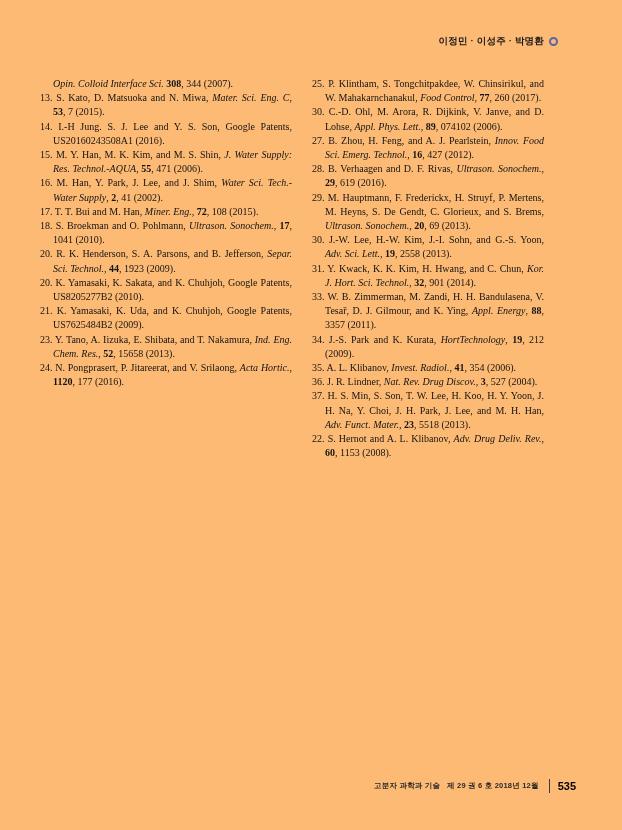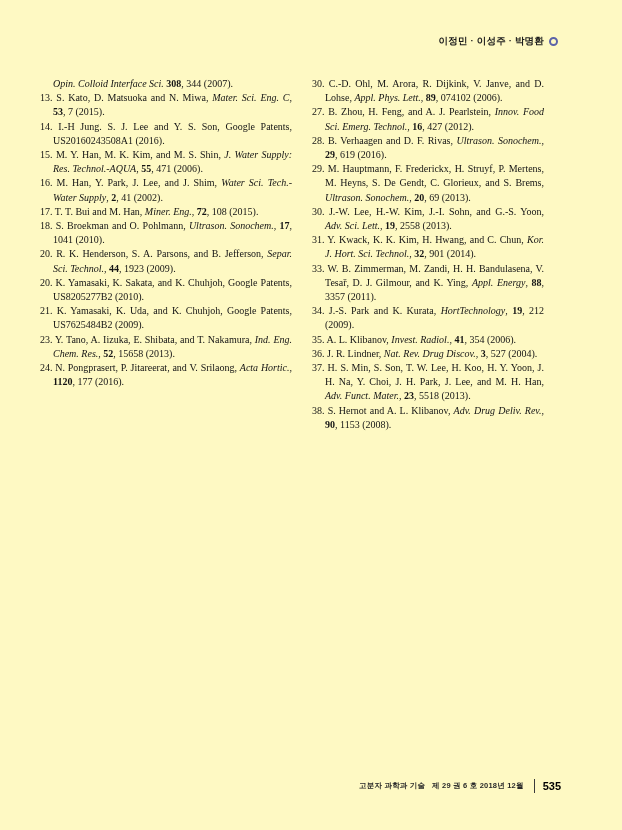--- a/index.html
+++ b/index.html
@@ -2,21 +2,21 @@
 <html><head>
 <meta charset="utf-8">
 <title>References Page</title>
 <style>
   html, body { margin: 0; padding: 0; background: #e8e8e8; }
   .page {
     position: relative;
     width: 622px;
     height: 830px;
     margin: 0 auto;
-    background: #fef9c3;
+    background: #fdba74;
     overflow: hidden;
     font-family: "Liberation Serif", serif;
     color: #141414;
   }
 
   
   .header {
     position: absolute;
     top: 35px;
     right: 64px;
@@ -58,21 +58,21 @@
     text-indent: -13px;
   }
   .ref.cont { text-indent: 0; }
   .ref .i { font-style: italic; }
   .ref .b { font-weight: bold; }
 
   
   .footer {
     position: absolute;
     top: 777px;
-    right: 61px;
+    right: 46px;
     height: 17px;
     display: flex;
     align-items: center;
     font-family: "Liberation Sans", sans-serif;
   }
   .footer-journal {
     font-size: 7.5px;
     font-weight: bold;
     color: #2a2a2a;
     white-space: pre;
@@ -109,32 +109,33 @@
         <div class="ref"><span class="num">16. </span><span class="n">M. Han, Y. Park, J. Lee, and J. Shim, </span><span class="i">Water Sci. Tech.- Water Supply</span><span class="n">, </span><span class="b">2</span><span class="n">, 41 (2002).</span></div>
         <div class="ref"><span class="num">17. </span><span class="n">T. T. Bui and M. Han, </span><span class="i">Miner. Eng.</span><span class="n">, </span><span class="b">72</span><span class="n">, 108 (2015).</span></div>
         <div class="ref"><span class="num">18. </span><span class="n">S. Broekman and O. Pohlmann, </span><span class="i">Ultrason. Sonochem.</span><span class="n">, </span><span class="b">17</span><span class="n">, 1041 (2010).</span></div>
         <div class="ref"><span class="num">20. </span><span class="n">R. K. Henderson, S. A. Parsons, and B. Jefferson, </span><span class="i">Separ. Sci. Technol.</span><span class="n">, </span><span class="b">44</span><span class="n">, 1923 (2009).</span></div>
         <div class="ref"><span class="num">20. </span><span class="n">K. Yamasaki, K. Sakata, and K. Chuhjoh, Google Patents, US8205277B2 (2010).</span></div>
         <div class="ref"><span class="num">21. </span><span class="n">K. Yamasaki, K. Uda, and K. Chuhjoh, Google Patents, US7625484B2 (2009).</span></div>
         <div class="ref"><span class="num">23. </span><span class="n">Y. Tano, A. Iizuka, E. Shibata, and T. Nakamura, </span><span class="i">Ind. Eng. Chem. Res.</span><span class="n">, </span><span class="b">52</span><span class="n">, 15658 (2013).</span></div>
         <div class="ref"><span class="num">24. </span><span class="n">N. Pongprasert, P. Jitareerat, and V. Srilaong, </span><span class="i">Acta Hortic.</span><span class="n">, </span><span class="b">1120</span><span class="n">, 177 (2016).</span></div>
       </div>
     <div class="ref-col ref-col-right">
+        <div class="ref"><span class="num">25. </span><span class="n">P. Klintham, S. Tongchitpakdee, W. Chinsirikul, and W. Mahakarnchanakul, </span><span class="i">Food Control</span><span class="n">, </span><span class="b">77</span><span class="n">, 260 (2017).</span></div>
         <div class="ref"><span class="num">30. </span><span class="n">C.-D. Ohl, M. Arora, R. Dijkink, V. Janve, and D. Lohse, </span><span class="i">Appl. Phys. Lett.</span><span class="n">, </span><span class="b">89</span><span class="n">, 074102 (2006).</span></div>
         <div class="ref"><span class="num">27. </span><span class="n">B. Zhou, H. Feng, and A. J. Pearlstein, </span><span class="i">Innov. Food Sci. Emerg. Technol.</span><span class="n">, </span><span class="b">16</span><span class="n">, 427 (2012).</span></div>
         <div class="ref"><span class="num">28. </span><span class="n">B. Verhaagen and D. F. Rivas, </span><span class="i">Ultrason. Sonochem.</span><span class="n">, </span><span class="b">29</span><span class="n">, 619 (2016).</span></div>
         <div class="ref"><span class="num">29. </span><span class="n">M. Hauptmann, F. Frederickx, H. Struyf, P. Mertens, M. Heyns, S. De Gendt, C. Glorieux, and S. Brems, </span><span class="i">Ultrason. Sonochem.</span><span class="n">, </span><span class="b">20</span><span class="n">, 69 (2013).</span></div>
         <div class="ref"><span class="num">30. </span><span class="n">J.-W. Lee, H.-W. Kim, J.-I. Sohn, and G.-S. Yoon, </span><span class="i">Adv. Sci. Lett.</span><span class="n">, </span><span class="b">19</span><span class="n">, 2558 (2013).</span></div>
         <div class="ref"><span class="num">31. </span><span class="n">Y. Kwack, K. K. Kim, H. Hwang, and C. Chun, </span><span class="i">Kor. J. Hort. Sci. Technol.</span><span class="n">, </span><span class="b">32</span><span class="n">, 901 (2014).</span></div>
         <div class="ref"><span class="num">33. </span><span class="n">W. B. Zimmerman, M. Zandi, H. H. Bandulasena, V. Tesař, D. J. Gilmour, and K. Ying, </span><span class="i">Appl. Energy</span><span class="n">, </span><span class="b">88</span><span class="n">, 3357 (2011).</span></div>
         <div class="ref"><span class="num">34. </span><span class="n">J.-S. Park and K. Kurata, </span><span class="i">HortTechnology</span><span class="n">, </span><span class="b">19</span><span class="n">, 212 (2009).</span></div>
         <div class="ref"><span class="num">35. </span><span class="n">A. L. Klibanov, </span><span class="i">Invest. Radiol.</span><span class="n">, </span><span class="b">41</span><span class="n">, 354 (2006).</span></div>
         <div class="ref"><span class="num">36. </span><span class="n">J. R. Lindner, </span><span class="i">Nat. Rev. Drug Discov.</span><span class="n">, </span><span class="b">3</span><span class="n">, 527 (2004).</span></div>
         <div class="ref"><span class="num">37. </span><span class="n">H. S. Min, S. Son, T. W. Lee, H. Koo, H. Y. Yoon, J. H. Na, Y. Choi, J. H. Park, J. Lee, and M. H. Han, </span><span class="i">Adv. Funct. Mater.</span><span class="n">, </span><span class="b">23</span><span class="n">, 5518 (2013).</span></div>
-        <div class="ref"><span class="num">38. </span><span class="n">S. Hernot and A. L. Klibanov, </span><span class="i">Adv. Drug Deliv. Rev.</span><span class="n">, </span><span class="b">90</span><span class="n">, 1153 (2008).</span></div>
+        <div class="ref"><span class="num">22. </span><span class="n">S. Hernot and A. L. Klibanov, </span><span class="i">Adv. Drug Deliv. Rev.</span><span class="n">, </span><span class="b">60</span><span class="n">, 1153 (2008).</span></div>
       </div>
   </div>
 
   <div class="footer">
     <span class="footer-journal">고분자 과학과 기술   제 29 권 6 호 2018년 12월</span>
     <span class="footer-divider"></span>
     <span class="footer-page">535</span>
   </div>
 
 </div>

